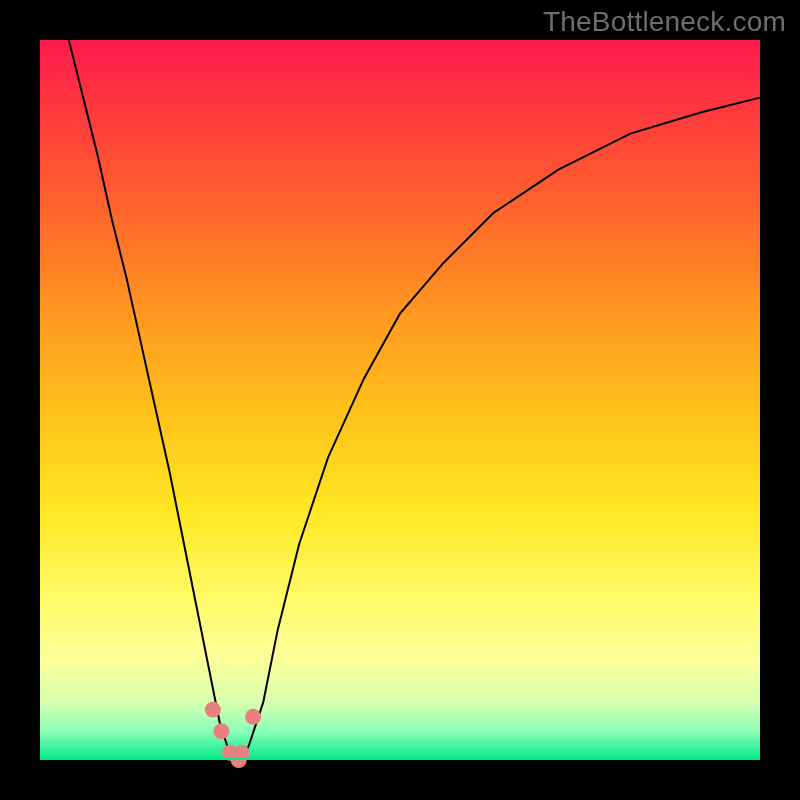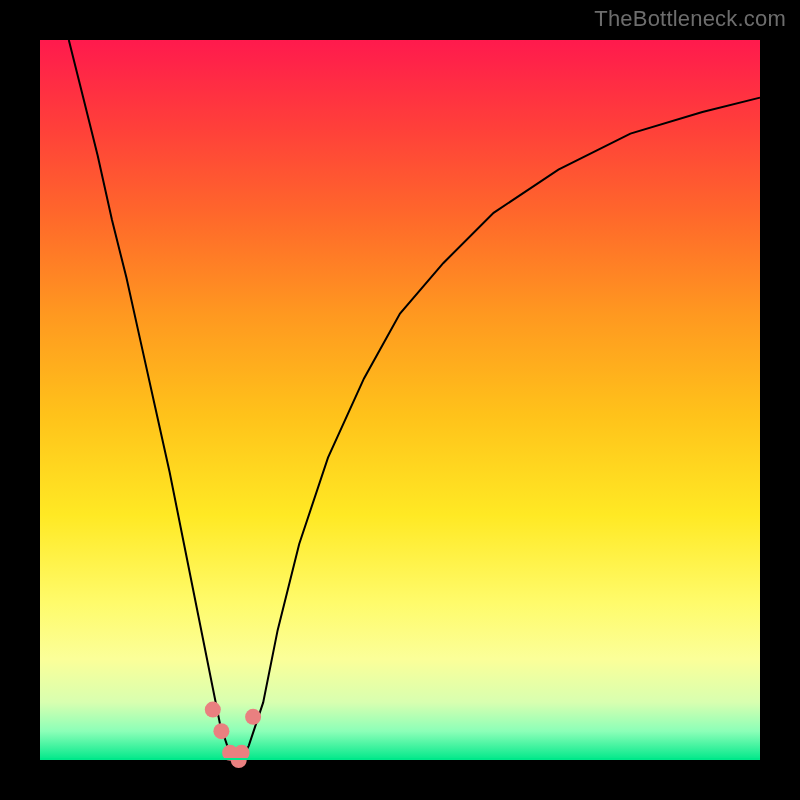--- a/index.html
+++ b/index.html
@@ -38,21 +38,21 @@
       #d8ffb0 92%,
       #8cffb8 96%,
       #00e88a 100%
     );
   }
   .watermark {
     position: absolute;
     top: 6px;
     right: 14px;
     color: #6d6d6d;
-    font-size: 22px;
+    font-size: 28px;
     letter-spacing: 0.2px;
   }
   svg.curve {
     position: absolute;
     left: 0;
     top: 0;
     width: 720px;
     height: 720px;
     overflow: visible;
   }

